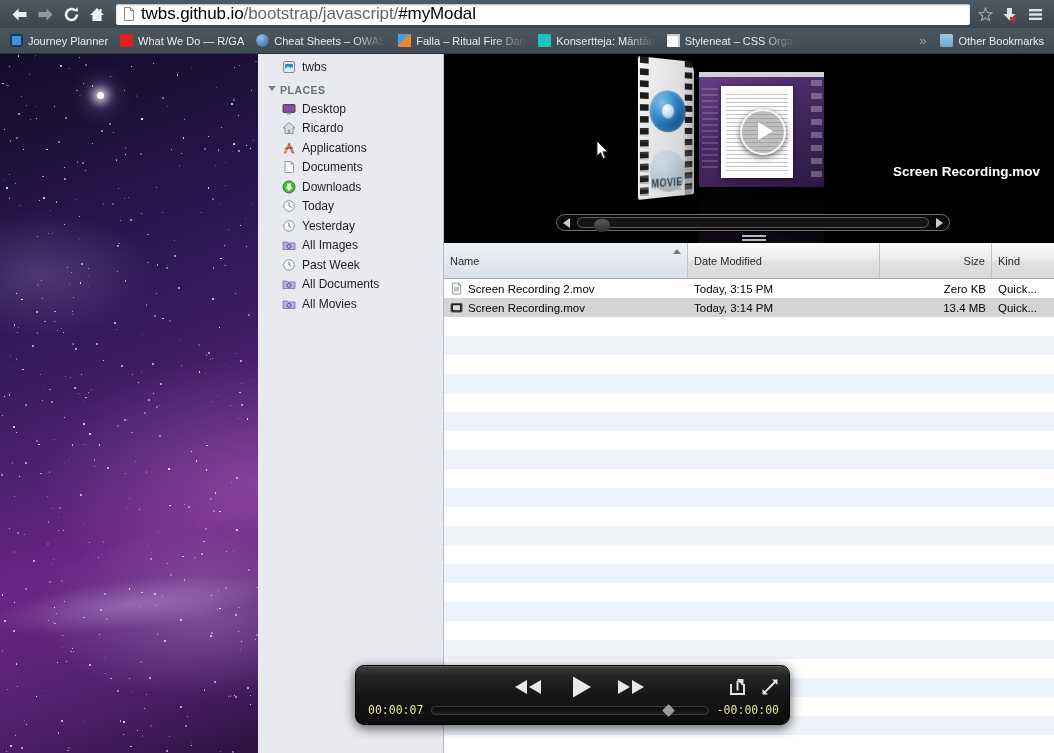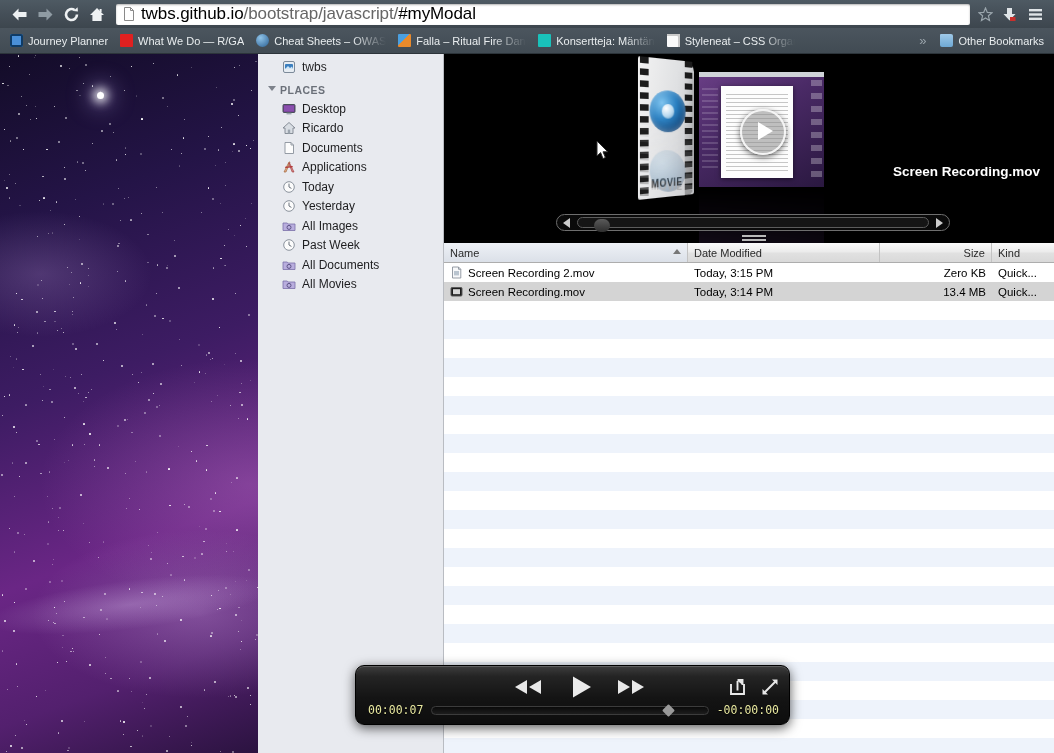--- a/index.html
+++ b/index.html
@@ -194,21 +194,21 @@
     background:linear-gradient(to bottom,#5a5a5a,#2e2e2e);
   }
   .cf-grip{
     position:absolute;left:298px;top:181px;width:24px;height:6px;
     background:repeating-linear-gradient(to bottom,#b9b9b9 0 2px,transparent 2px 4px);
   }
 
   
   .filelist{position:absolute;left:186px;top:189px;width:610px;height:510px;background:#fff;overflow:hidden;}
   .fl-head{
-    display:flex;height:20px;box-sizing:border-box;
+    display:flex;height:36px;box-sizing:border-box;
     background:linear-gradient(to bottom,#fbfbfb 0%,#ebebeb 48%,#e1e1e1 52%,#d9d9d9 100%);
     border-bottom:1px solid #adadad;font-size:11px;color:#2a2a2a;
   }
   .fl-head .col{
     display:flex;align-items:center;box-sizing:border-box;padding:0 6px;
     border-right:1px solid #c3c3c3;position:relative;white-space:nowrap;overflow:hidden;
   }
   .fl-head .col.sorted{background:linear-gradient(to bottom,#eef1f6,#dbe0e8);}
   .sort-arrow{position:absolute;right:6px;top:6px;width:0;height:0;
     border-left:4px solid transparent;border-right:4px solid transparent;border-bottom:5px solid #777;}
@@ -829,35 +829,44 @@
             <svg width="14" height="14" viewBox="0 0 14 14">
               <path d="M7 1.5 L13 7 L11 7 L11 12.5 L3 12.5 L3 7 L1 7 Z" fill="#d8dde3" stroke="#7d858f" stroke-width=".9"></path>
               <rect x="5.8" y="8.6" width="2.4" height="3.9" fill="#9aa3ad"></rect>
             </svg>
           </span>
           <span class="sb-label">Ricardo</span>
         </div>
         <div class="sb-item">
           <span class="sb-ico">
             <svg width="14" height="14" viewBox="0 0 14 14">
-              <path d="M3 1.5 L9 1.5 L11.5 4 L11.5 12.5 L3 12.5 Z" fill="#fcfcfc" stroke="#8a929c" stroke-width=".9"></path>
-              <path d="M9 1.5 L9 4 L11.5 4" fill="none" stroke="#8a929c" stroke-width=".9"></path>
-            </svg>
-          </span>
-          <span class="sb-label">Documents</span>
-        </div>
-        <div class="sb-item">
-          <span class="sb-ico">
-            <svg width="14" height="14" viewBox="0 0 14 14">
               <path d="M2 12 L7 2 L8 2 L4 12 Z" fill="#e8b28a" stroke="#a0663c" stroke-width=".7"></path>
               <path d="M12 12 L7.5 3 L6.6 3 L10.2 12 Z" fill="#d98b8b" stroke="#a33c3c" stroke-width=".7"></path>
               <rect x="3.2" y="6.4" width="7.5" height="1.2" fill="#b03333" transform="rotate(-6 7 7)"></rect>
             </svg>
           </span>
           <span class="sb-label">Applications</span>
+        </div>
+        <div class="sb-item">
+          <span class="sb-ico">
+            <svg width="14" height="14" viewBox="0 0 14 14">
+              <path d="M3 1.5 L9 1.5 L11.5 4 L11.5 12.5 L3 12.5 Z" fill="#fcfcfc" stroke="#8a929c" stroke-width=".9"></path>
+              <path d="M9 1.5 L9 4 L11.5 4" fill="none" stroke="#8a929c" stroke-width=".9"></path>
+            </svg>
+          </span>
+          <span class="sb-label">Documents</span>
+        </div>
+        <div class="sb-item">
+          <span class="sb-ico">
+            <svg width="14" height="14" viewBox="0 0 14 14">
+              <circle cx="7" cy="7" r="6" fill="#4cbb3c" stroke="#2a7a1f"></circle>
+              <path d="M5.2 3.6 L8.8 3.6 L8.8 7 L10.6 7 L7 11 L3.4 7 L5.2 7 Z" fill="#fff"></path>
+            </svg>
+          </span>
+          <span class="sb-label">Downloads</span>
         </div>
 
         <div class="sb-item">
           <span class="sb-ico">
             <svg width="14" height="14" viewBox="0 0 14 14">
               <circle cx="7" cy="7" r="5.3" fill="#fcfcfc" stroke="#8a929c" stroke-width="1"></circle>
               <path d="M7 3.6 L7 7 L9.4 8.4" stroke="#6a727c" stroke-width="1" fill="none"></path>
             </svg>
           </span>
           <span class="sb-label">Today</span>

